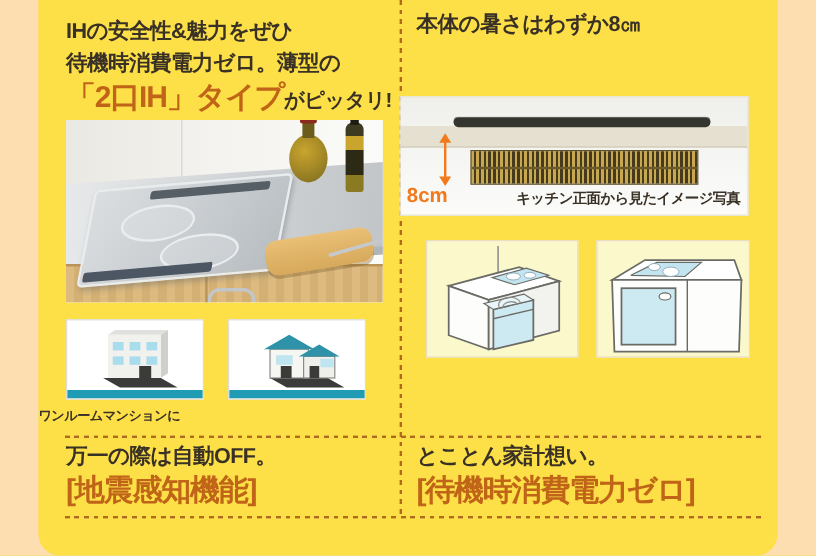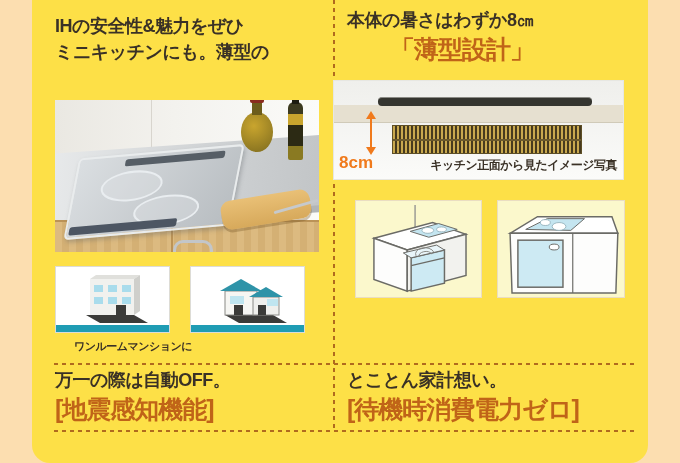--- a/index.html
+++ b/index.html
@@ -58,21 +58,21 @@
   .ph-bottle1::before{content:"";position:absolute;left:11px;top:-11px;width:10px;height:14px;background:#6d5d1c;}
   .ph-bottle1::after{content:"";position:absolute;left:9px;top:-16px;width:14px;height:7px;background:#8a2b1e;border-radius:2px;}
   .ph-bottle2{right:16px;top:2px;width:15px;height:58px;background:linear-gradient(#3c3a20 0 20%,#c9a52e 20% 40%,#2c2a14 40% 75%,#8a7a22 75% 100%);border-radius:6px 6px 2px 2px;}
   .ph-bottle2::before{content:"";position:absolute;left:4px;top:-6px;width:7px;height:8px;background:#1d1c10;}
 
   
   .uc-box{position:absolute;top:266px;width:115px;height:67px;background:#fff;border:1px solid #dddcd6;box-sizing:border-box;overflow:hidden;}
   .uc1{left:23px;} .uc2{left:158px;}
   .uc-ground{position:absolute;left:0;bottom:0;width:100%;height:7px;background:#1f9cb4;}
   .uc-box svg{position:absolute;left:0;top:2px;width:113px;height:56px;}
-  .uc-cap{position:absolute;top:339px;width:160px;text-align:right;font-size:11px;letter-spacing:-0.5px;font-weight:700;color:#3a3126;}
+  .uc-cap{position:absolute;top:339px;width:160px;text-align:left;font-size:11px;letter-spacing:-0.5px;font-weight:700;color:#3a3126;}
   .cap1{left:0px;} .cap2{left:135px;}
 
   
   .thin-photo{position:absolute;left:301px;top:80px;width:291px;height:100px;background:linear-gradient(#efefec,#fbfbf9);border:1px solid #e7e7e2;box-sizing:border-box;overflow:hidden;}
   .thin-photo *{position:absolute;}
   .tb-slab{left:44px;top:16px;width:214px;height:8px;background:#35352f;border-radius:4px;border-top:1px solid #8b8b85;}
   .tb-counter{left:0;top:24px;width:100%;height:17px;background:#e6e0d0;border-bottom:1px solid #d0cab8;}
   .tb-grille{left:58px;top:44px;width:190px;height:29px;border:1px solid #5e4f26;
     background:repeating-linear-gradient(90deg,#c8a84e 0 2px,#463a1e 2px 4px);box-sizing:border-box;}
   .tb-grille::after{content:"";position:absolute;left:0;top:13px;width:100%;height:2px;background:#6b5a2c;}
@@ -91,21 +91,24 @@
 <body>
 
 <div class="panel">
 
   <div class="v-divider"></div>
   <div class="h-divider h1"></div>
   <div class="h-divider h2"></div>
 
   <div class="lead tl-lead">
     <div class="ln">IHの安全性&amp;魅力をぜひ</div>
-    <div class="ln">ミニキッチンにも。薄型の</div>
+    <div class="ln">待機時消費電力ゼロ。薄型の</div>
+    <div class="hl-row">
+      <span class="hl">「2口IH」タイプ</span><span class="suffix">がピッタリ!</span>
+    </div>
   </div>
 
   <div class="photo">
     <div class="ph-wall"></div>
     <div class="ph-corner"></div>
     <div class="ph-counter"></div>
     <div class="ph-counter-edge"></div>
     <div class="ph-cabinet"></div>
     <div class="ph-cab-gap"></div>
     <div class="ph-cab-div"></div>
@@ -151,21 +154,20 @@
       <rect x="76" y="30" width="11" height="7" fill="#bfe5f0"></rect>
       <rect x="67" y="36" width="8" height="10" fill="#3b3b39"></rect>
     </svg>
     <div class="uc-ground"></div>
   </div>
 
   <div class="uc-cap cap1">ワンルームマンションに</div>
 
   <div class="lead tr-lead">
     <div class="ln">本体の暑さはわずか8㎝</div>
-    <div class="hl-row"><span class="hl">「薄型設計」</span></div>
   </div>
 
   <div class="thin-photo">
     <div class="tb-counter"></div>
     <div class="tb-slab"></div>
     <div class="tb-grille"></div>
     <div class="tb-arrow"></div>
     <div class="tb-measure">8cm</div>
     <div class="tb-caption">キッチン正面から見たイメージ写真</div>
   </div>

